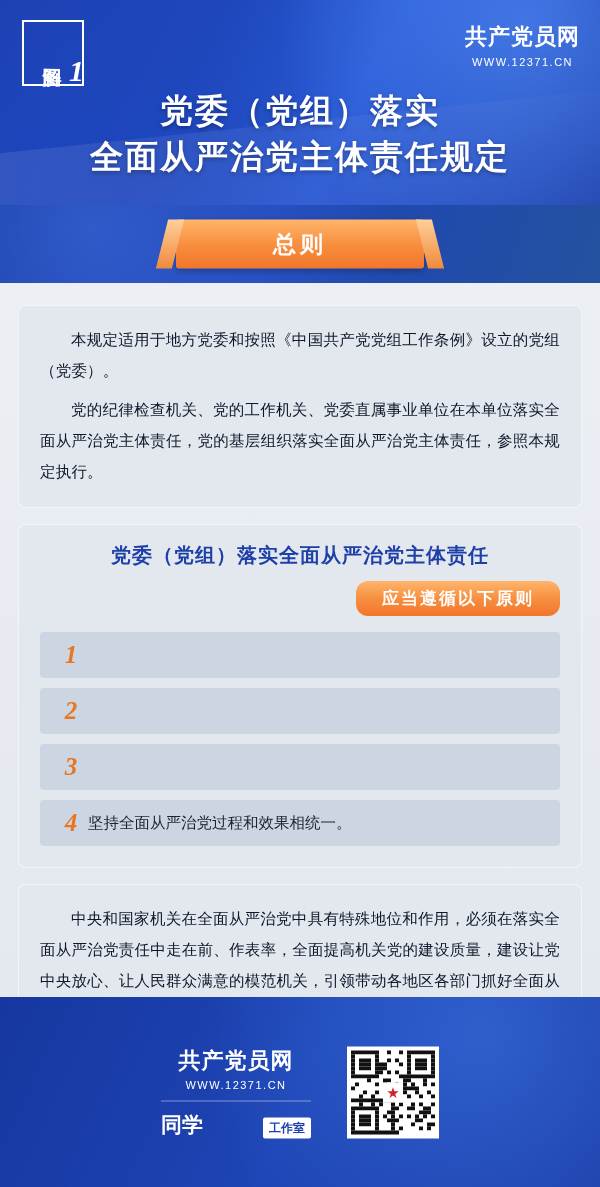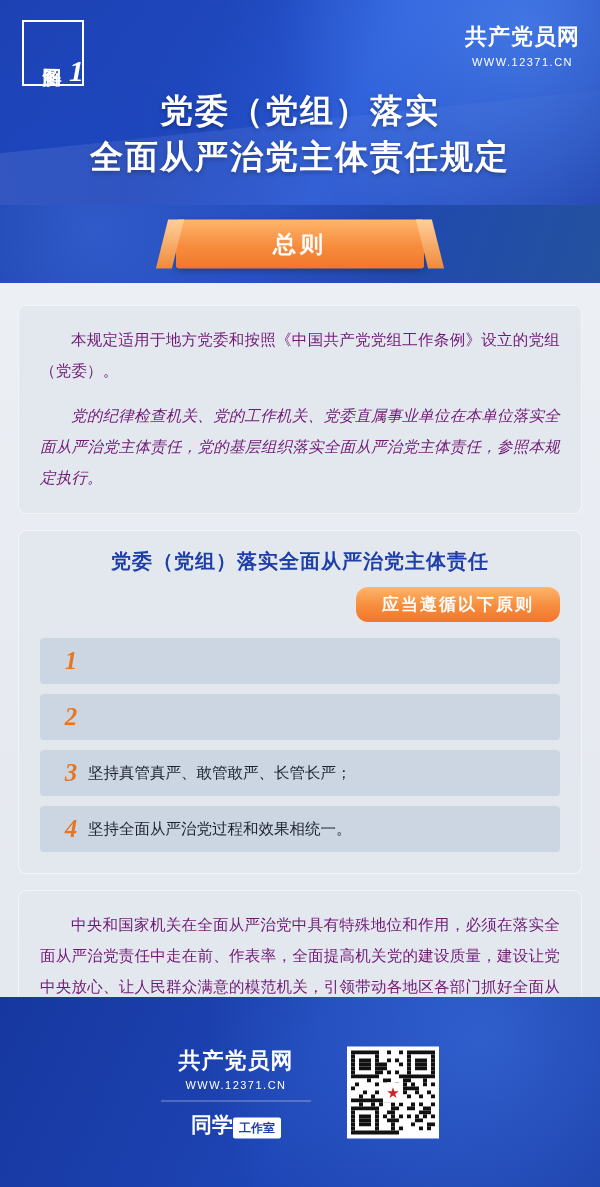--- a/index.html
+++ b/index.html
@@ -156,29 +156,29 @@
   }
   .card {
     background: #e3e8ef;
     border-radius: 8px;
     box-shadow: inset 0 0 0 1px rgba(255,255,255,0.55);
     padding: 20px 22px;
     box-sizing: border-box;
   }
   .card + .card { margin-top: 16px; }
   .para {
-    color: #701a75;
+    color: #0f172a;
     font-size: 15.5px;
     line-height: 31px;
     text-indent: 2em;
     letter-spacing: 0.2px;
     font-family: "DejaVu Sans", sans-serif;
     text-align: justify;
   }
-  .para + .para { margin-top: 14px; font-style: italic; }
+  .para + .para { margin-top: 8px; }
 
   
   .principles {
     padding-top: 18px;
     padding-bottom: 22px;
   }
   .principles-title {
     text-align: center;
     color: #1e3fa8;
     font-size: 20px;
@@ -261,21 +261,21 @@
   }
   .footer-divider {
     width: 150px;
     height: 1px;
     background: rgba(255,255,255,0.45);
     margin: 10px auto 8px auto;
   }
   .studio {
     display: flex;
     align-items: center;
-    justify-content: center;
+    justify-content: space-between;
     gap: 0;
   }
   .studio-main {
     color: #ffffff;
     font-size: 21px;
     font-weight: bold;
     font-family: "DejaVu Sans", sans-serif;
   }
   .studio-tag {
     background: #ffffff;
@@ -362,21 +362,20 @@
       </div>
 
       <div class="principle-row">
         <div class="principle-num">1</div>
       </div>
       <div class="principle-row">
         <div class="principle-num">2</div>
       </div>
       <div class="principle-row">
         <div class="principle-num">3</div>
-        <div class="principle-text">坚持真管真严、敢管敢严、长管长严；</div>
       </div>
       <div class="principle-row">
         <div class="principle-num">4</div>
         <div class="principle-text">坚持全面从严治党过程和效果相统一。</div>
       </div>
     </div>
 
     <div class="card">
       <div class="para">中央和国家机关在全面从严治党中具有特殊地位和作用，必须在落实全面从严治党责任中走在前、作表率，全面提高机关党的建设质量，建设让党中央放心、让人民群众满意的模范机关，引领带动各地区各部门抓好全面从严治党。</div>
     </div>

